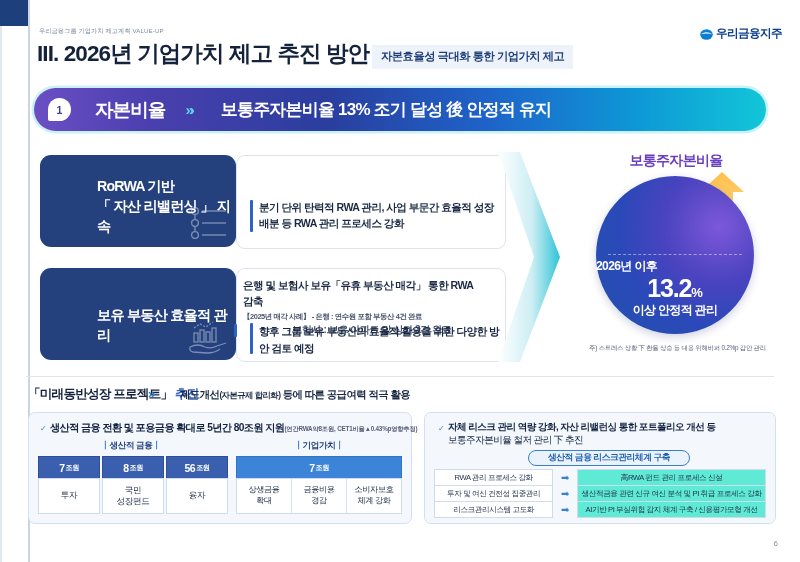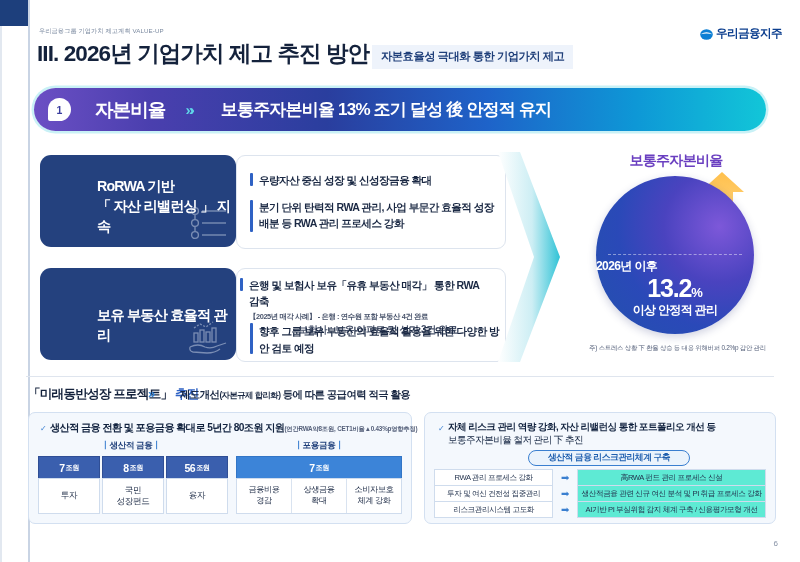--- a/index.html
+++ b/index.html
@@ -149,45 +149,41 @@
           <circle cx="7" cy="30" r="3.4"></circle>
         <line x1="7" y1="9.6" x2="7" y2="14.4"></line>
           <line x1="7" y1="21.6" x2="7" y2="26.4"></line>
         <line x1="14" y1="6" x2="38" y2="6"></line>
           <line x1="14" y1="18" x2="38" y2="18"></line>
           <line x1="14" y1="30" x2="38" y2="30"></line>
       </svg>
     </div>
   </div>
   <div class="panel" style="left:236px;top:155px;width:268px;height:92px;"></div>
-  <div class="bullet-row" style="left:250px;top:173px;width:248px;">
-    <span class="tick" style="height:13px;"></span>
-    <span class="btext">우량자산 중심 성장 및 신성장금융 확대</span>
-  </div>
   <div class="bullet-row" style="left:250px;top:200px;width:248px;">
     <span class="tick" style="height:32px;"></span>
     <span class="btext">분기 단위 탄력적 RWA 관리, 사업 부문간 효율적 성장 배분 등 RWA 관리 프로세스 강화</span>
   </div>
 
   <div class="dbox" style="left:40px;top:268px;width:196px;height:92px;">
     <div class="dbox-title" style="top:38px;">보유 부동산 효율적 관리</div>
     <div class="dbox-ico" style="left:146px;top:52px;">
       <svg width="44" height="36" viewBox="0 0 44 36" fill="none" stroke="#cfd8ea" stroke-width="1.3">
         <rect x="8" y="13" width="4" height="9"></rect>
           <rect x="14" y="10" width="4" height="12"></rect>
         <rect x="20" y="12" width="4" height="10"></rect>
           <rect x="26" y="8" width="4" height="14"></rect>
         <polyline points="8,8 14,4 20,7 27,2" stroke-dasharray="2 1.6"></polyline>
         <path d="M4 27 q8 -4 15 0 q6 2 12 -1 l9 -3"></path>
         <path d="M4 27 q-1 4 3 5 l14 1 q8 0 13 -4"></path>
       </svg>
     </div>
   </div>
   <div class="panel" style="left:236px;top:268px;width:268px;height:92px;"></div>
-  <div class="bullet-row" style="left:240px;top:278px;width:250px;">
+  <div class="bullet-row" style="left:234px;top:278px;width:250px;align-items:flex-end;">
     <span class="tick" style="height:13px;"></span>
     <span class="btext">
       <span>은행 및 보험사 보유「유휴 부동산 매각」 통한 RWA 감축</span>
       <span class="sub">【2025년 매각 사례】 - 은행 : 연수원 포함 부동산 4건 완료</span>
       <span class="sub2">- 보험사 : 보유 아파트 및 상가 3건 완료</span>
     </span>
   </div>
   <div class="bullet-row" style="left:250px;top:323px;width:250px;">
     <span class="tick" style="height:31px;"></span>
     <span class="btext" style="line-height:1.6;">향후 그룹 보유 부동산의 효율적 활용을 위한 다양한 방안 검토 예정</span>
@@ -231,21 +227,21 @@
   <div class="hr1"></div>
   <div class="proj-title"><span>「미래동반성장 프로젝트」</span> <span style="color:#2f62c4;">추진</span></div>
   <div class="proj-arrow">»</div>
   <div class="proj-desc"><span>제도개선</span><span class="paren">(자본규제 합리화)</span><span> 등에 따른 공급여력 적극 활용</span></div>
 
   <div class="bcard" style="left:28px;top:412px;width:382px;height:110px;"></div>
   <div class="chk" style="left:40px;top:424px;">✓</div>
   <div class="bhead" style="left:50px;top:421px;"><span>생산적 금융 전환 및 포용금융 확대로 5년간 80조원 지원</span><span class="tiny">(연간RWA약8조원, CET1비율▲0.43%p영향추정)</span></div>
 
   <div class="grouplbl" style="left:36px;top:440px;width:190px;"><span class="bar">丨</span><span>생산적 금융</span><span class="bar">丨</span></div>
-  <div class="grouplbl" style="left:236px;top:440px;width:166px;"><span class="bar">丨</span><span>포용금융</span><span class="bar">丨</span></div>
+  <div class="grouplbl" style="left:236px;top:440px;width:166px;"><span class="bar">丨</span><span>기업가치</span><span class="bar">丨</span></div>
 
   <div class="amt" style="left:38px;top:456px;width:60px;height:22px;">
       <span>7</span>
       <span class="unit">조원</span>
     </div>
   <div class="cell" style="left:38px;top:478px;width:60px;height:34px;">투자</div>
 
   <div class="amt" style="left:102px;top:456px;width:60px;height:22px;">
       <span>8</span>
       <span class="unit">조원</span>
@@ -257,24 +253,24 @@
       <span>56</span>
       <span class="unit">조원</span>
     </div>
   <div class="cell" style="left:166px;top:478px;width:60px;height:34px;">융자</div>
 
   <div class="amt lite" style="left:236px;top:456px;width:164px;height:22px;">
       <span>7</span>
       <span class="unit">조원</span>
     </div>
   <div class="cell3" style="left:236px;top:478px;width:164px;height:34px;">
+    <div style="white-space:pre-line;">상생금융
+확대</div>
     <div style="white-space:pre-line;">금융비용
 경감</div>
-    <div style="white-space:pre-line;">상생금융
-확대</div>
     <div style="white-space:pre-line;">소비자보호
 체계 강화</div>
   </div>
 
   <div class="bcard" style="left:424px;top:412px;width:350px;height:110px;"></div>
   <div class="chk" style="left:438px;top:424px;">✓</div>
   <div class="bhead2" style="left:448px;top:421px;">자체 리스크 관리 역량 강화, 자산 리밸런싱 통한 포트폴리오 개선 등</div>
   <div class="bhead2" style="left:448px;top:434px;font-weight:normal;">보통주자본비율 철저 관리 下 추진</div>
 
   <div class="pill" style="left:528px;top:450px;width:160px;height:14px;">생산적 금융 리스크관리체계 구축</div>

